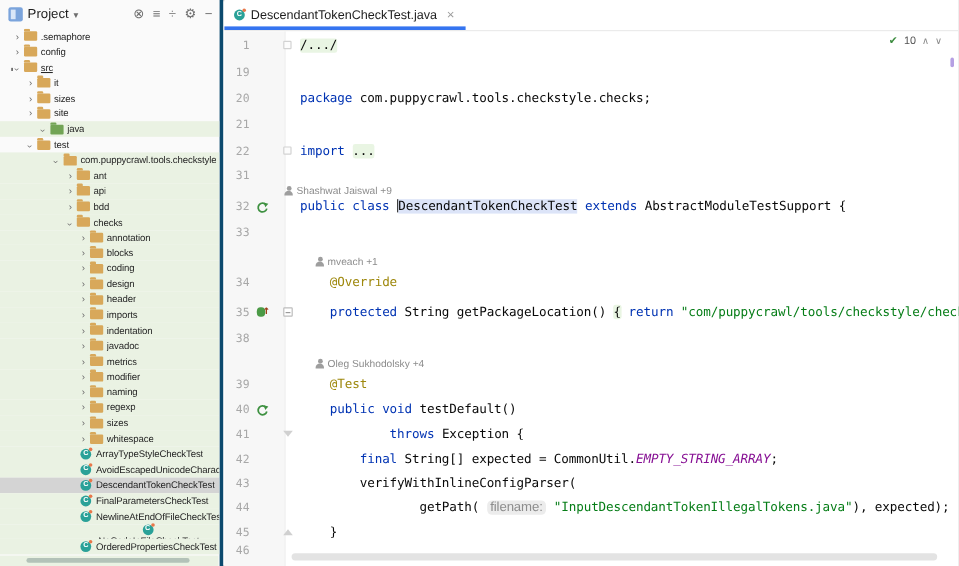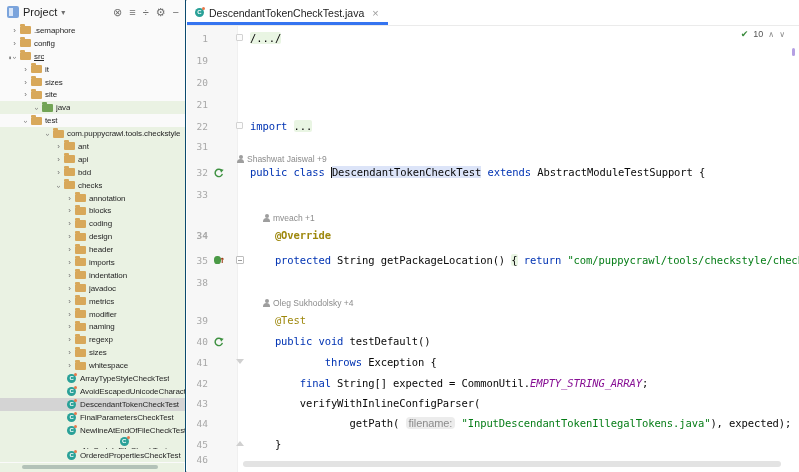--- a/index.html
+++ b/index.html
@@ -4,21 +4,21 @@
 <style>
   * { margin:0; padding:0; box-sizing:border-box; }
   html,body { background:#e8e8e8; }
   .window {
     position:relative; width:799px; height:472px; background:#ffffff;
     font-family:"Liberation Sans", sans-serif; overflow:hidden;
     box-shadow:inset 0 0 0 1px #cfcfcf;
   }
   
   .project-panel { position:absolute; left:0; top:0; width:186px; height:472px;
-    background:#fafafa; border-right:1px solid #0c4a6e; overflow:hidden; }
+    background:#fafafa; border-right:3px solid #0c4a6e; overflow:hidden; }
   .panel-header { height:24px; display:flex; align-items:center; padding:0 6px 0 7px; gap:4px; }
   .pp-winicon { width:12px; height:12px; border-radius:2px; background:#7ba4dc; position:relative; flex:none; }
   .pp-winicon::after { content:""; position:absolute; left:2px; top:2px; width:4px; height:8px; background:#d9e6f8; }
   .pp-title { font-size:11px; color:#1f1f1f; }
   .pp-caret { font-size:8px; color:#6e6e6e; margin-top:1px; }
   .pp-toolbar { margin-left:auto; display:flex; align-items:center; gap:7px; color:#6e6e6e; }
   .pp-toolbar span { font-size:11px; line-height:1; cursor:default; }
   .tree { position:absolute; top:24px; left:0; right:0; bottom:0; overflow:hidden; }
   .trow { display:flex; align-items:center; height:12.9px; font-size:8px; letter-spacing:-0.1px;
     color:#262626; white-space:nowrap; }
@@ -305,20 +305,21 @@
           <span class="lnum">1</span>
           <span class="fm fm-box"></span>
           <span class="ctext"><span class="s-fold">/.../</span></span>
         </div>
         <div class="cline" style="top: 27px;">
           <span class="lnum">19</span>
           <span class="ctext"></span>
         </div>
         <div class="cline" style="top: 49px;">
           <span class="lnum">20</span>
+          <span class="ctext"><span class="s-kw">package</span><span class="s-pl"> com.puppycrawl.tools.checkstyle.checks;</span></span>
         </div>
         <div class="cline" style="top: 71px;">
           <span class="lnum">21</span>
           <span class="ctext"></span>
         </div>
         <div class="cline" style="top: 93px;">
           <span class="lnum">22</span>
           <span class="fm fm-box"></span>
           <span class="ctext"><span class="s-kw">import</span><span class="s-pl"> </span><span class="s-fold">...</span></span>
         </div>
@@ -339,21 +340,21 @@
           <span class="ctext"><span class="s-kw">public class </span><span class="s-caret"></span><span class="s-hl">DescendantTokenCheckTest</span><span class="s-pl"> </span><span class="s-kw">extends</span><span class="s-pl"> AbstractModuleTestSupport {</span></span>
         </div>
         <div class="cline" style="top: 161px;">
           <span class="lnum">33</span>
           <span class="ctext"></span>
         </div>
         <div class="author" style="top: 186px; left: 76px;">
           <span class="person"></span>
           <span>mveach +1</span>
         </div>
-        <div class="cline" style="top: 202px; font-weight: bold;">
+        <div class="cline" style="top: 202px;">
           <span class="lnum">34</span>
           <span class="ctext"><span class="s-pl">    </span><span class="s-ann">@Override</span></span>
         </div>
         <div class="cline" style="top: 227px;">
           <span class="lnum">35</span>
           <span class="gicon">
             <span class="ovr-dot"></span>
             <span class="ovr-arrow">↑</span>
           </span>
           <span class="fm fm-minus"></span>

